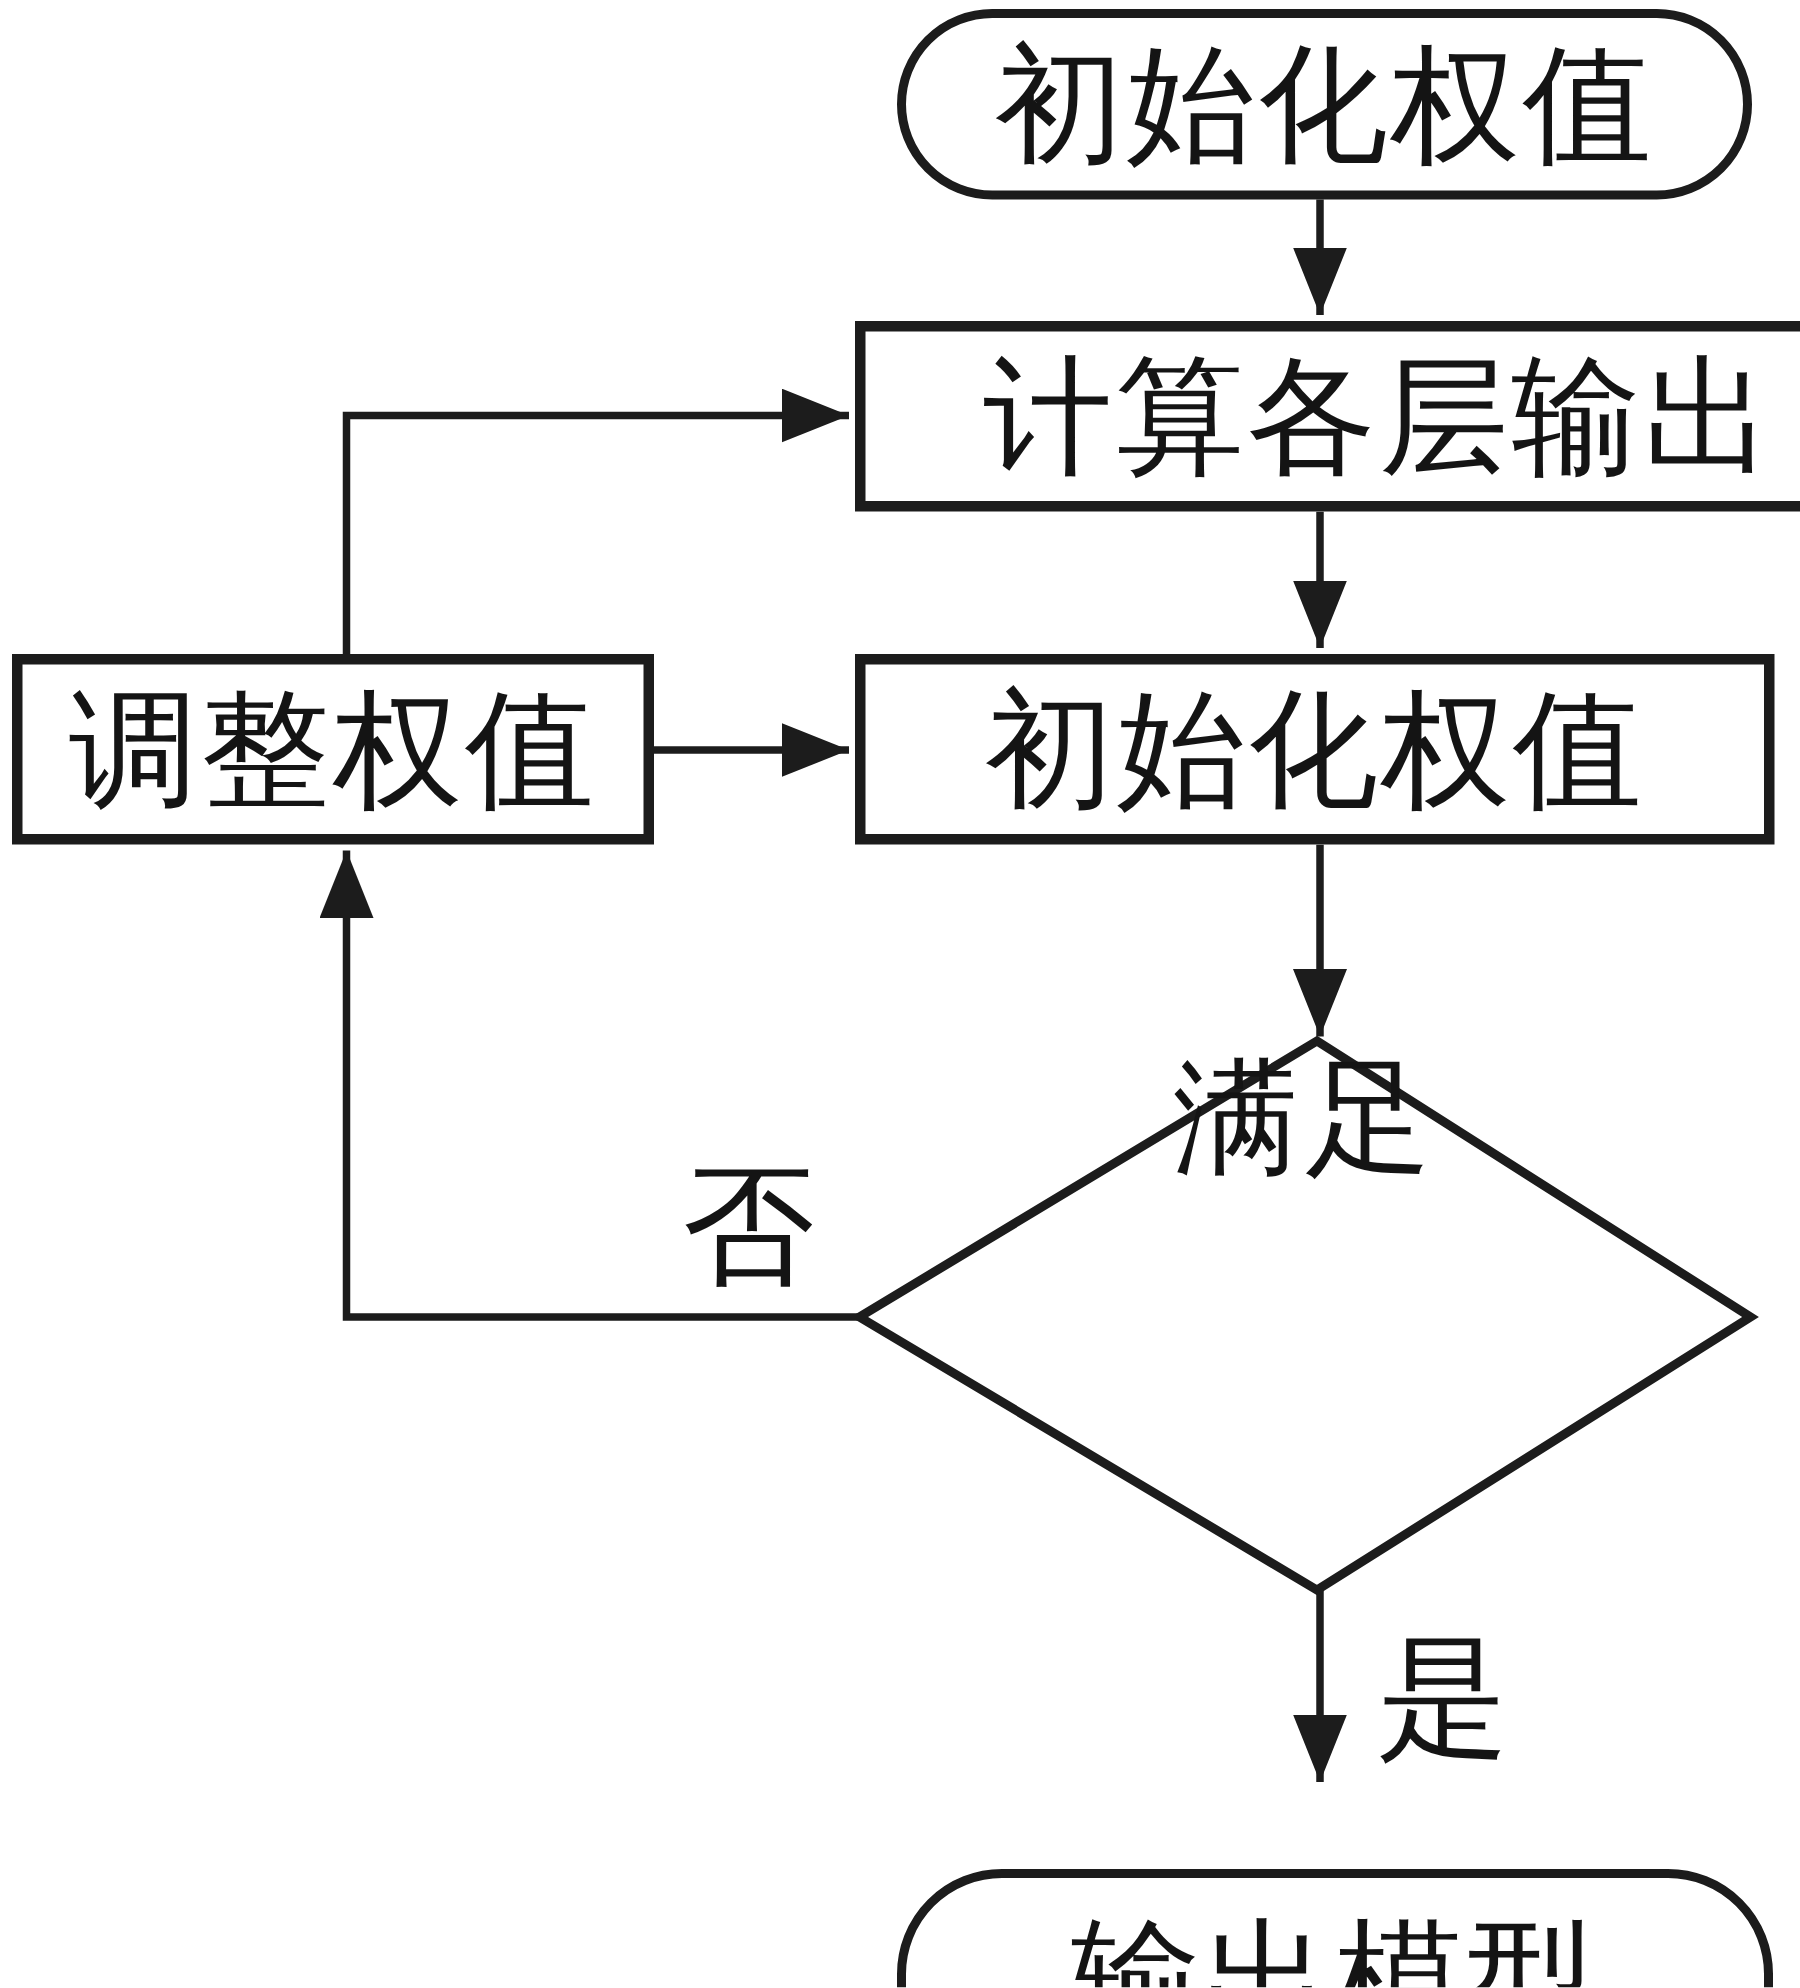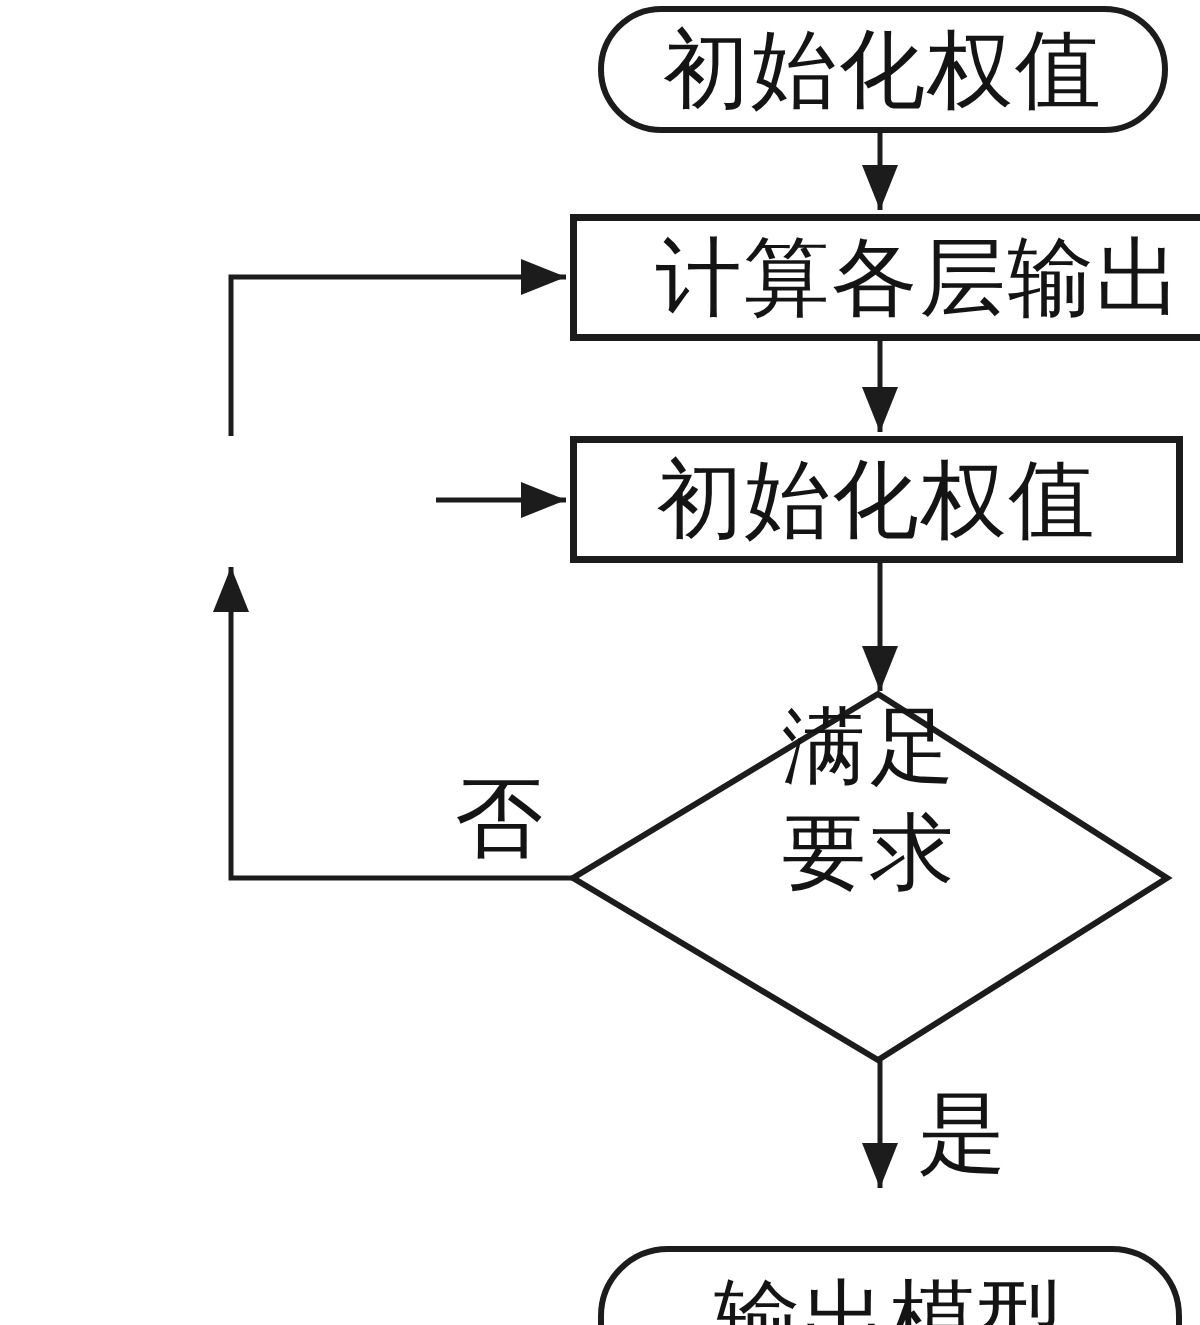--- a/index.html
+++ b/index.html
@@ -102,24 +102,26 @@
   </div>
 
   <div class="node node-out">
     <span>计算各层输出</span>
   </div>
 
   <div class="node node-err">
     <span>初始化权值</span>
   </div>
 
+  <div class="node node-adjust">
+    <span>调整权值</span>
+  </div>
 
   <div class="diamond-text">
     <span>满足</span>
-    <span>要求</span>
   </div>
 
   <div class="node stadium node-model">
     <span>输出模型</span>
   </div>
 
   <div class="edge-label label-no">否</div>
   <div class="edge-label label-yes">是</div>
 
 </div>

